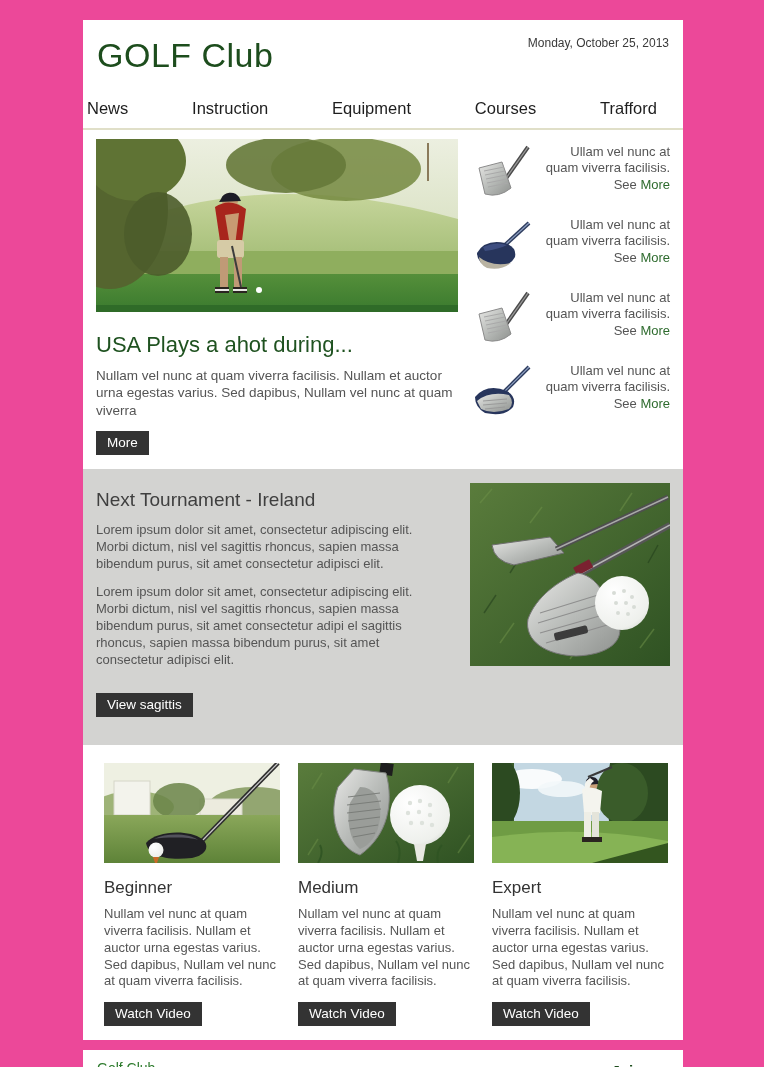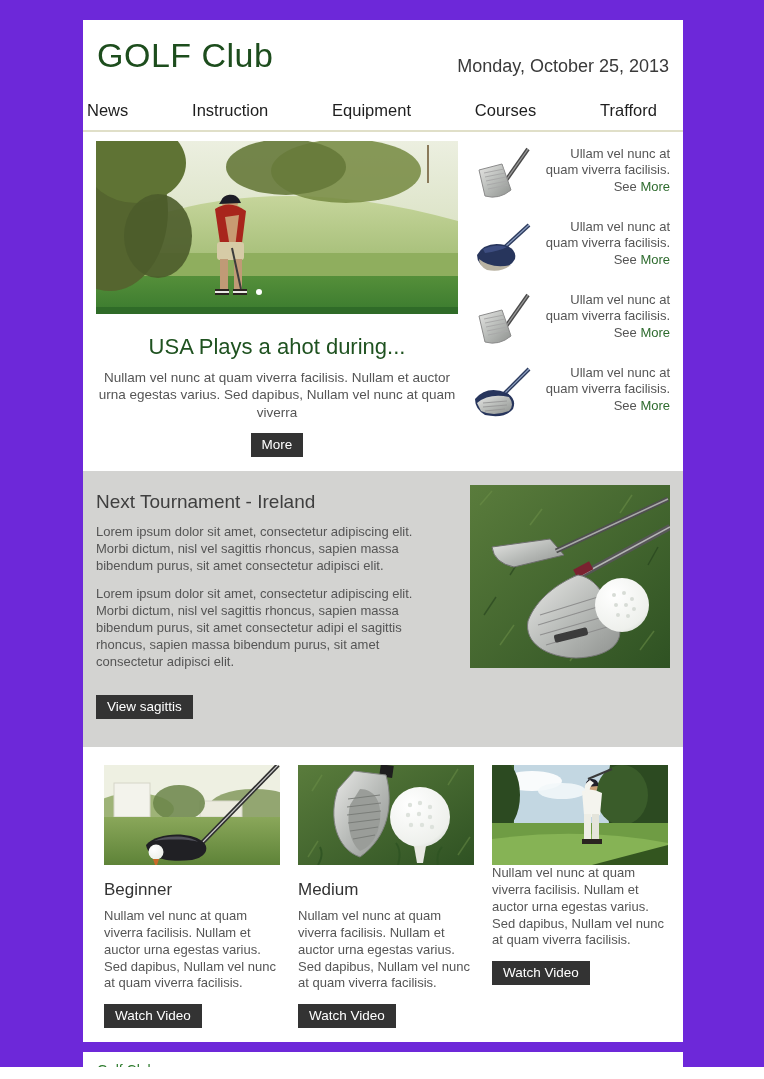--- a/index.html
+++ b/index.html
@@ -1,32 +1,32 @@
 <!DOCTYPE html>
 <html><head>
 <meta charset="utf-8">
 <style>
   * { box-sizing: border-box; margin: 0; padding: 0; }
   html,body { background:#ffffff; }
   body { font-family:"Liberation Sans", sans-serif; width:764px; }
   .page { width:764px; height:1079px; background:#ffffff; position:relative; }
-  .wrapper { width:764px; height:1067px; background:#6d28d9; overflow:hidden; }
+  .wrapper { width:764px; height:1067px; background:#ec4899; overflow:hidden; }
   .email { width:600px; margin:20px 0 0 83px; }
 
   
   .header { background:#fff; padding:16px 14px 0 14px; }
   .header-top { display:flex; justify-content:space-between; align-items:flex-start; }
   .logo { font-size:34px; color:#1d4d1d; letter-spacing:0.5px; }
-  .date { font-size:18px; color:#3a3a3a; margin-top:20px; }
+  .date { font-size:12px; color:#3a3a3a; margin-top:0; }
   .nav { display:flex; justify-content:space-between; padding:24px 26px 10px 0; border-bottom:2px solid #e0dfc8; background:#fff; }
   .nav span { font-size:16.5px; color:#1e1e1e; cursor:pointer; }
 
   
   .main-row { background:#fff; display:flex; gap:13px; padding:9px 13px 14px 13px; }
-  .main-left { width:362px;text-align:center; }
+  .main-left { width:362px; }
   .photo { display:block; }
   .feature-title { font-size:22px; color:#1f5220; margin:20px 0 9px 0; font-weight:normal; }
   .feature-body { font-size:13.5px; color:#555; line-height:1.28; }
   .btn { display:inline-block; background:#333333; color:#fff; font-size:13.5px; padding:4px 11px 5px 11px; margin-top:12px; cursor:pointer; }
 
   .main-right { width:199px; padding-top:5px; }
   .side-item { display:flex; gap:9px; margin-bottom:17px;text-align:right; }
   .side-icon { width:60px; height:56px; flex:0 0 60px; }
   .side-text { font-size:13px; color:#555; line-height:1.25; }
   .see-more { color:#2e6b2e; cursor:pointer; }
@@ -359,20 +359,21 @@
           <circle cx="14" cy="10" r="5.5" fill="#caa078"></circle>
           <path d="M8,8 A6,5 0 0 1 20,6 L20,9 L8,10 Z" fill="#20202a"></path>
           <path d="M4,14 Q14,10 24,16 L22,38 Q13,42 6,38 Z" fill="#f4f4ee"></path>
           <path d="M8,16 Q4,8 12,3 L16,6 Q10,10 12,18 Z" fill="#f4f4ee"></path>
           <rect x="6" y="37" width="7" height="26" fill="#eeeee6"></rect>
           <rect x="14" y="37" width="7" height="26" fill="#e4e4da"></rect>
           <path d="M4,62 h10 v5 h-10 z" fill="#2a2420"></path>
           <path d="M14,62 h10 v5 h-10 z" fill="#2a2420"></path>
         </g>
       </svg>
+      <h3 class="level-title">Expert</h3>
       <p class="level-body">Nullam vel nunc at quam viverra facilisis. Nullam et auctor urna egestas varius. Sed dapibus, Nullam vel nunc at quam viverra facilisis.</p>
       <span class="btn">Watch Video</span>
     </div>
   </div>
 
   <div class="gap-strip"></div>
 
   <div class="footer-info">
     <div>
       <div class="club-name">Golf Club</div>

